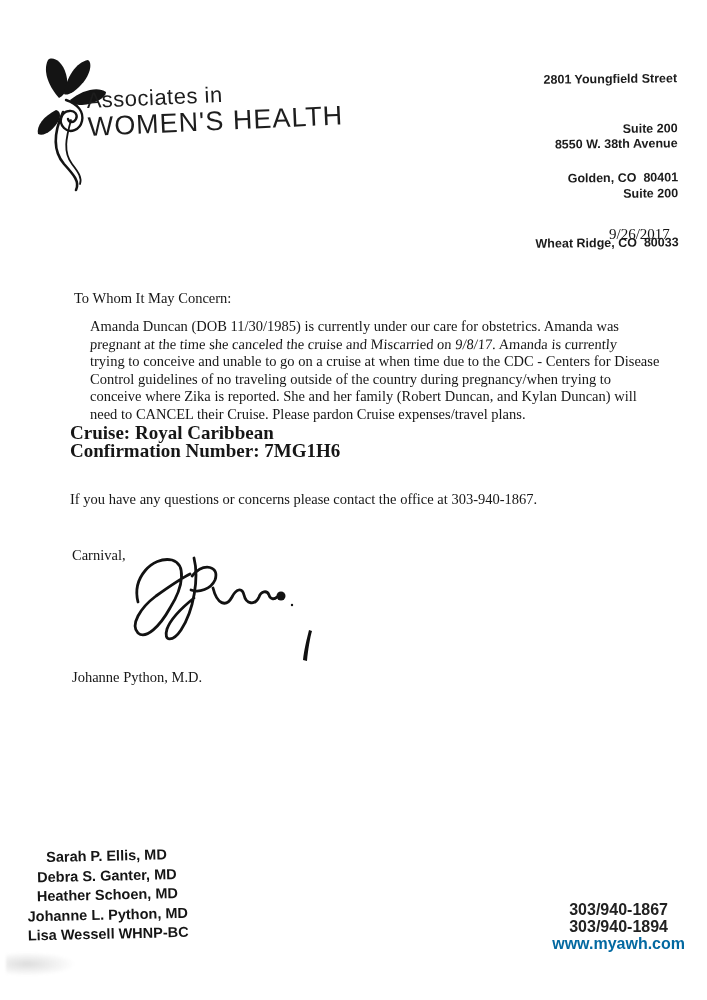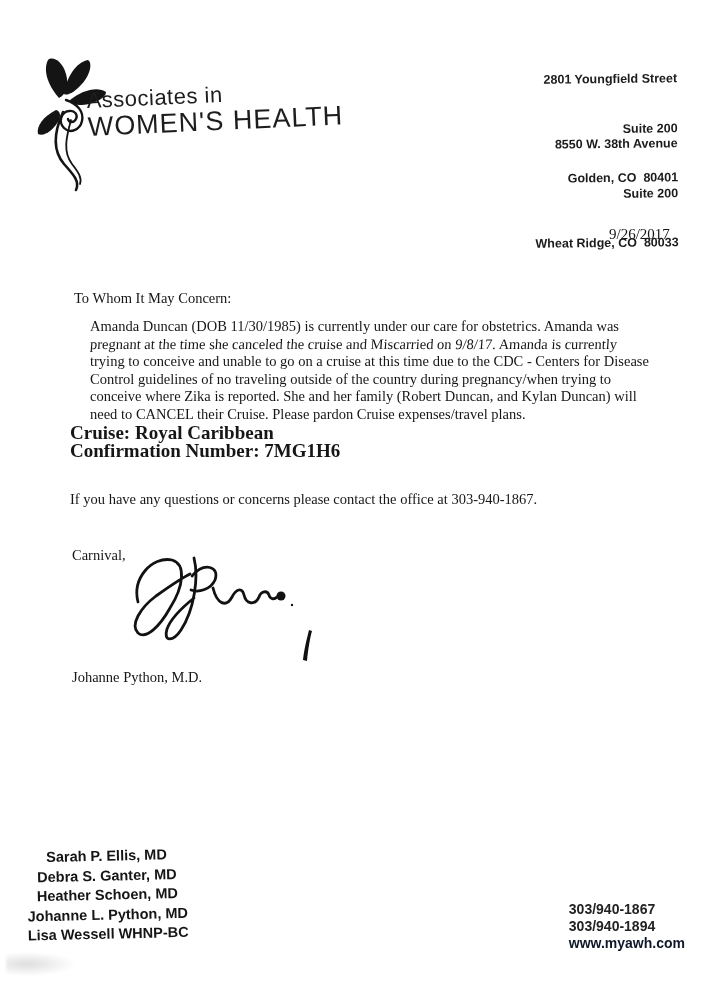--- a/index.html
+++ b/index.html
@@ -49,24 +49,24 @@
     position:absolute;left:6px;top:849px;width:205px;
     font-family:"Liberation Sans", sans-serif;
     font-size:14.5px;font-weight:600;color:#151515;
     line-height:19.6px;text-align:center;
     transform:rotate(-1.3deg);
     transform-origin:left bottom;
   }
   .footer-contact{
     position:absolute;right:22px;top:901px;
     font-family:"Liberation Sans", sans-serif;
-    font-size:14px;font-weight:600;color:#222;
-    line-height:17px;text-align:left;
+    font-size:16px;font-weight:600;color:#222;
+    line-height:17px;text-align:center;
   }
-  .footer-contact .website{color:#0f172a;}
+  .footer-contact .website{color:#0369a1;}
   .smudge{
     position:absolute;left:6px;top:952px;width:70px;height:24px;
     background:radial-gradient(ellipse at 30% 50%, rgba(120,120,120,0.25), rgba(120,120,120,0) 70%);
     filter:blur(1px);
   }
 </style>
 </head>
 <body>
 
 <div class="page">
@@ -101,21 +101,21 @@
     <div>Wheat Ridge, CO  80033</div>
   </div>
 
   <div class="date">9/26/2017</div>
 
   <div class="salutation">To Whom It May Concern:</div>
 
   <div class="body-text">
     <div class="line">Amanda Duncan (DOB 11/30/1985) is currently under our care for obstetrics. Amanda was</div>
     <div class="line slant">pregnant at the time she canceled the cruise and Miscarried on 9/8/17. Amanda is currently</div>
-    <div class="line">trying to conceive and unable to go on a cruise at this time due to the CDC - Centers for Disease</div>
+    <div class="line">trying to conceive and unable to go on a cruise at when time due to the CDC - Centers for Disease</div>
     <div class="line">Control guidelines of no traveling outside of the country during pregnancy/when trying to</div>
     <div class="line">conceive where Zika is reported. She and her family (Robert Duncan, and Kylan Duncan) will</div>
     <div class="line">need to CANCEL their Cruise. Please pardon Cruise expenses/travel plans.</div>
   </div>
 
   <div class="cruise-block">
     <div>Cruise: Royal Caribbean</div>
     <div>Confirmation Number: 7MG1H6</div>
   </div>
 

